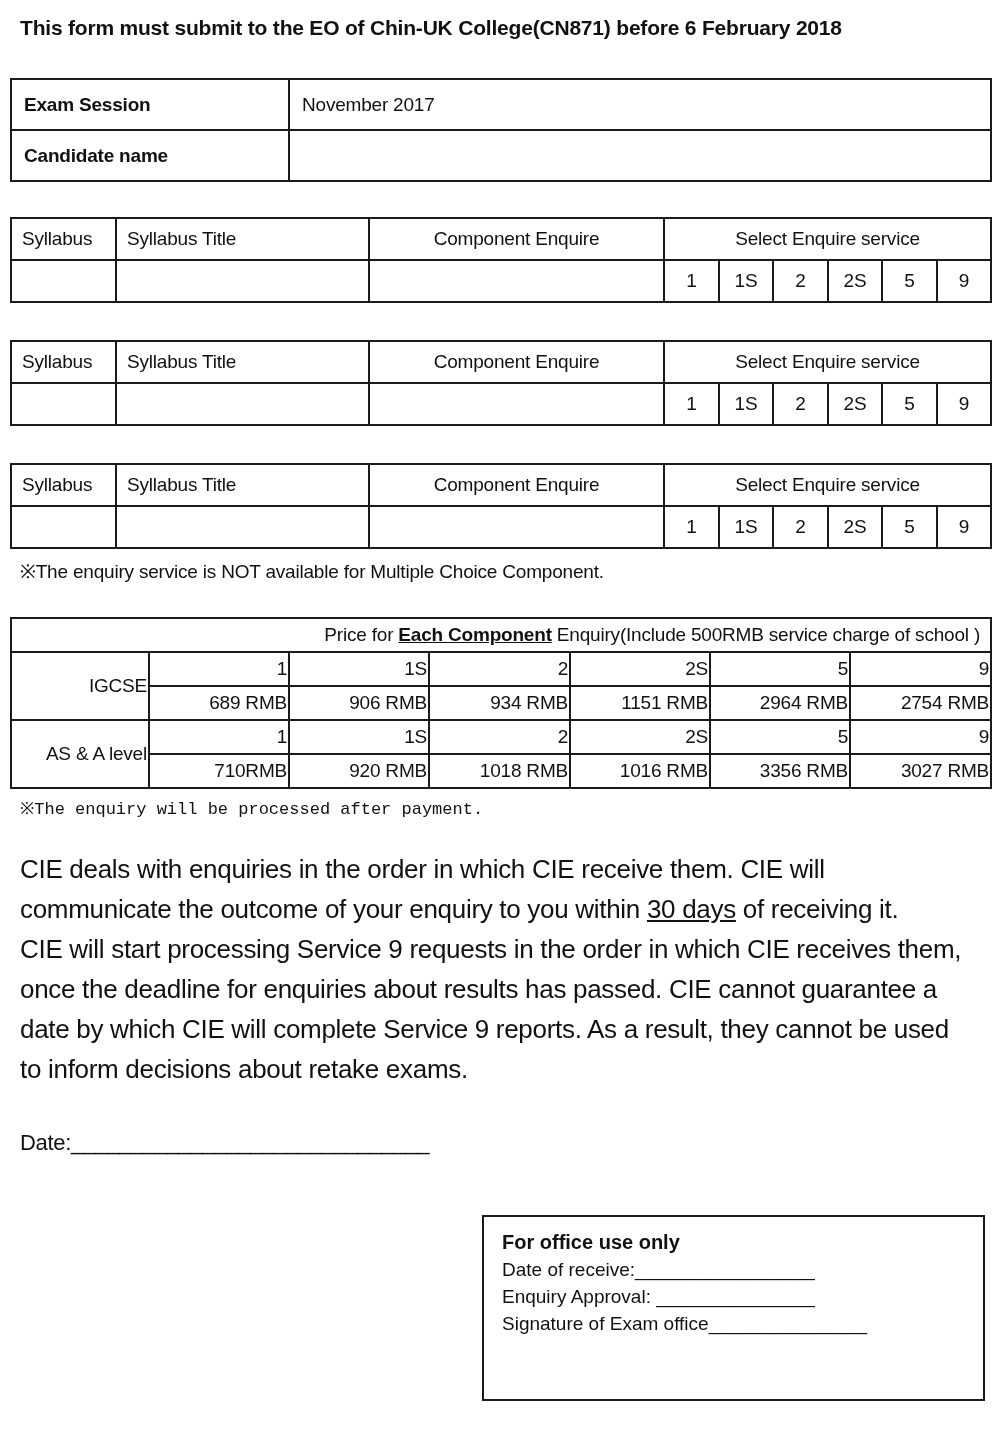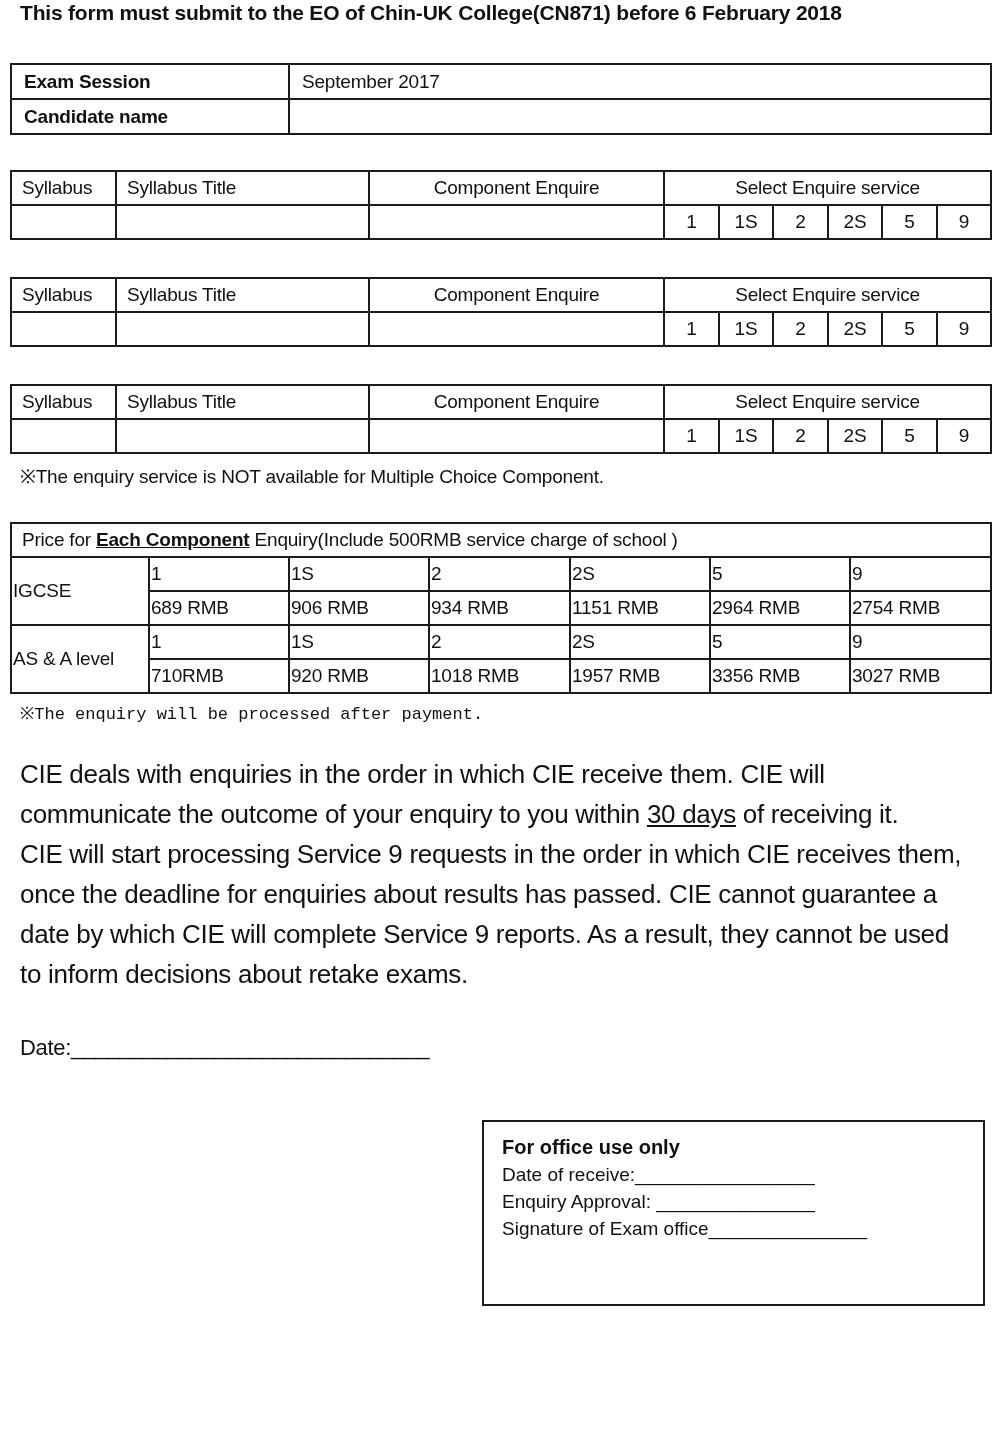--- a/index.html
+++ b/index.html
@@ -3,56 +3,56 @@
 <meta charset="utf-8">
 <style>
   * { box-sizing: border-box; }
   html, body { margin: 0; padding: 0; }
   body {
     width: 1000px; height: 1444px;
     background: #ffffff; color: #111111;
     font-family: "Liberation Sans", sans-serif;
     overflow: hidden;
   }
-  .doc { padding-top: 1px; }
+  .doc { padding-top: 16px; }
 
   .title {
     margin: 0 20px; font-size: 21px; font-weight: bold;
     letter-spacing: -0.2px; white-space: nowrap;
   }
 
   table {
     border-collapse: collapse; table-layout: fixed;
     margin-left: 10px; width: 980px;
     font-size: 19px; letter-spacing: -0.2px;
   }
   table, th, td { border: 2px solid #1b1b1b; }
   th { font-weight: normal; }
 
   
   .cand-table { margin-top: 38px; }
-  .cand-table td { height: 35px; padding: 0 12px; }
+  .cand-table td { height: 51px; padding: 0 12px; }
   .cand-label { font-weight: bold; }
 
   
-  .syl-table td, .syl-table th { height: 34px; padding: 0; }
+  .syl-table td, .syl-table th { height: 42px; padding: 0; }
   .syl-table .al { text-align: left; padding-left: 10px; }
   .syl-table .ac { text-align: center; }
   .gap1 { margin-top: 35px; }
   .gap2 { margin-top: 37px; }
 
   .note-mc { margin: 9px 20px 0; font-size: 19px; letter-spacing: -0.2px; }
   .note-pay {
     margin: 7px 20px 0; font-size: 17px;
     font-family: "Liberation Mono", monospace; letter-spacing: 0;
   }
 
   
   .price-table { margin-top: 33px; }
-  .price-table td { height: 34px; text-align: left; }
+  .price-table td { height: 34px; text-align: right; }
   .price-head { text-align: left; padding: 4px 10px; height: 34px; }
   .price-head .emph { font-weight: bold; text-decoration: underline; }
 
   
   .body-text {
     margin: 30px 20px 0; width: 952px;
     font-size: 26px; line-height: 40px; letter-spacing: -0.3px;
   }
   .body-text p { margin: 0; }
   .u { text-decoration: underline; }
@@ -78,21 +78,21 @@
   <div class="title">This form must submit to the EO of Chin-UK College(CN871) before 6 February 2018</div>
 
   <table class="cand-table">
     <colgroup>
         <col style="width:278px">
         <col style="width:702px">
       </colgroup>
     <tbody>
         <tr>
       <td class="cand-label">Exam Session</td>
-      <td>September 2017</td>
+      <td>November 2017</td>
     </tr>
     <tr>
       <td class="cand-label">Candidate name</td>
       <td></td>
     </tr>
   </tbody>
     </table>
 
   <table class="syl-table gap1">
     <colgroup>
@@ -234,21 +234,21 @@
       <td>1S</td>
       <td>2</td>
       <td>2S</td>
       <td>5</td>
       <td>9</td>
     </tr>
     <tr>
       <td>710RMB</td>
       <td>920 RMB</td>
       <td>1018 RMB</td>
-      <td>1957 RMB</td>
+      <td>1016 RMB</td>
       <td>3356 RMB</td>
       <td>3027 RMB</td>
     </tr>
   </tbody>
     </table>
 
   <div class="note-pay">※The enquiry will be processed after payment.</div>
 
   <div class="body-text">
     <p><span>CIE deals with enquiries in the order in which CIE receive them. CIE will communicate the outcome of your enquiry to you within </span><span class="u">30 days</span><span> of receiving it.</span></p>

